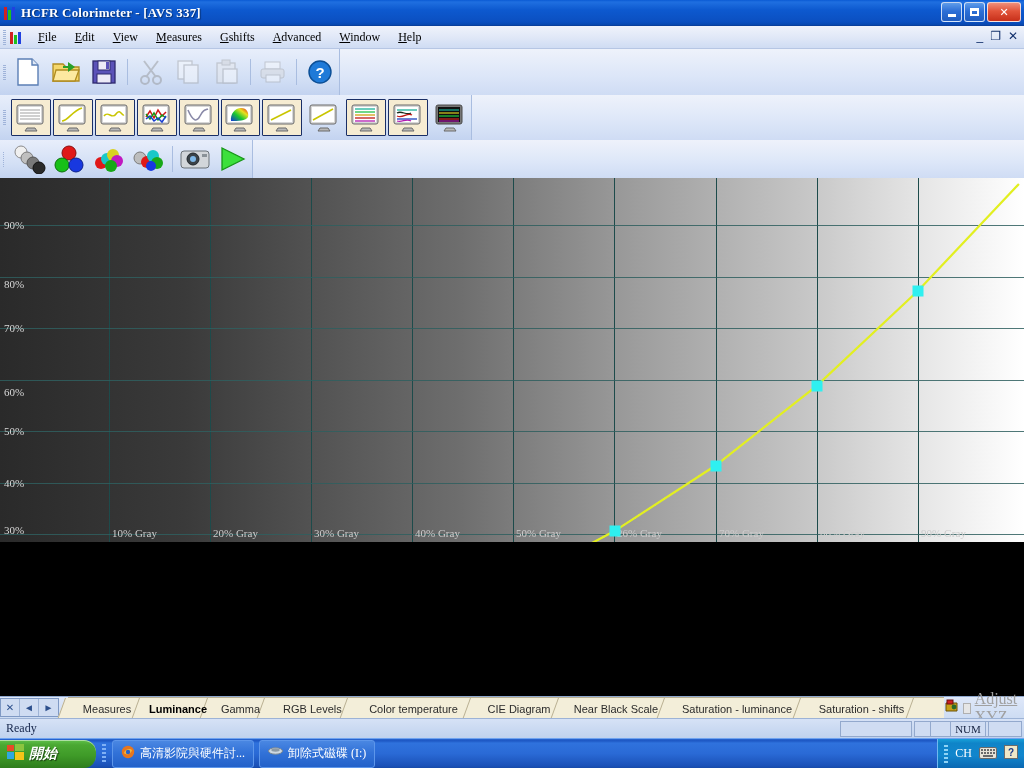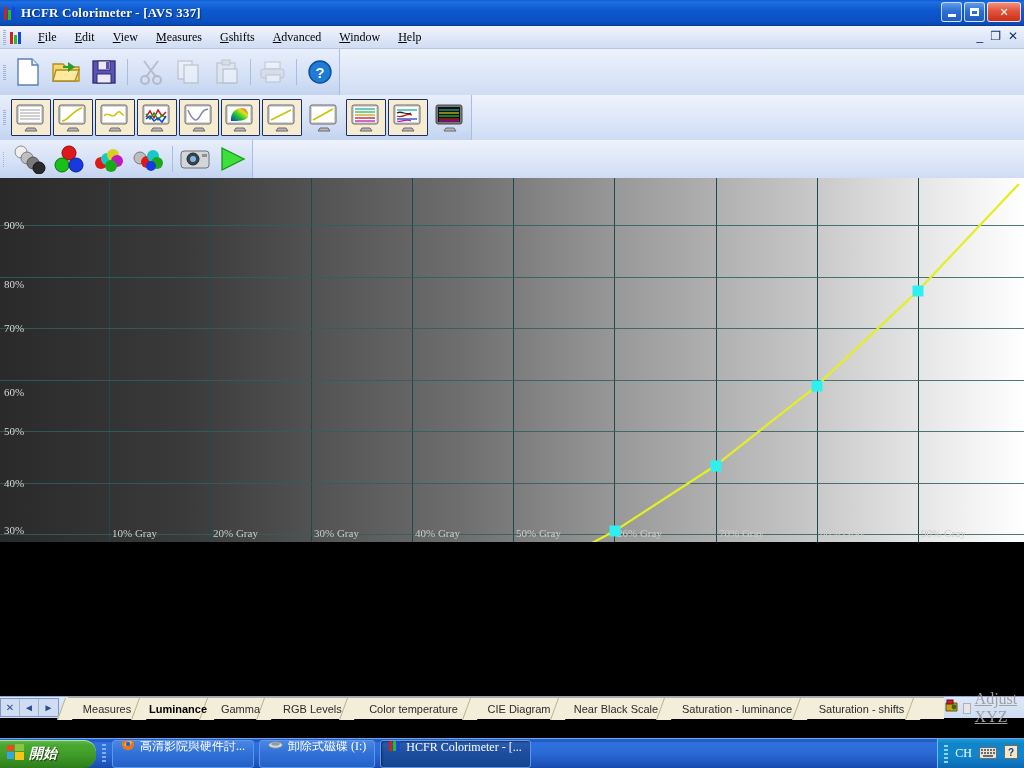--- a/index.html
+++ b/index.html
@@ -172,21 +172,21 @@
     display:flex; align-items:center; gap:5px; padding-left:7px;
     box-shadow: inset 0 1px 0 rgba(255,255,255,.5);
   }
   .startbtn .t {
     color:#fff; font-weight:bold; font-size:14px; font-style:italic;
     font-family:"Liberation Serif", serif; text-shadow:1px 1px 1px rgba(0,0,0,.55);
   }
   .qlgrip { width:4px; height:20px; margin:0 6px;
     background: repeating-linear-gradient(to bottom,#7fb0f5 0 2px, transparent 2px 4px); }
   .taskitem {
-    height:28px; display:flex; align-items:flex-end; gap:5px; padding:12px 8px;
+    height:28px; display:flex; align-items:flex-start; gap:5px; padding:4px 8px;
     background: linear-gradient(to bottom,#4a87e2 0%,#3272d8 45%,#2361c9 100%);
     border:1px solid #5d96ea; border-radius:3px; margin-right:5px;
     color:#fff; font-size:12px; font-family:"Liberation Serif",serif;
     white-space:nowrap; max-width:190px; overflow:hidden;
   }
   .taskitem.active {
     background: linear-gradient(to bottom,#2a5db0 0%,#1d4da0 45%,#16458f 100%);
     box-shadow: inset 1px 1px 2px rgba(0,0,0,.45);
   }
   .tray {
@@ -591,20 +591,28 @@
             <circle cx="10" cy="8" r="2.4" fill="#2a6a2a"></circle>
           </svg>
       </span>
       <span class="cbx dis"></span>
       <span class="lbl dis">Adjust XYZ</span>
       <span class="cbx"></span>
 
     </div>
   </div>
 
+  <div class="statusbar">
+    <span class="status-text">Ready</span>
+    <span class="status-pane" style="left:840px;width:72px"></span>
+    <span class="status-pane" style="left:914px;width:80px"></span>
+    <span class="status-pane" style="left:926px;width:38px;left:930px"></span>
+    <span class="status-pane" style="left:950px;width:36px">NUM</span>
+    <span class="status-pane" style="left:988px;width:34px"></span>
+  </div>
 
   <div class="taskbar">
     <div class="startbtn">
       <span>
         <svg width="17" height="16" viewBox="0 0 17 16">
             <rect x="0" y="1" width="7" height="6" fill="#e84a28"></rect>
             <rect x="8" y="0" width="9" height="7" fill="#8bc53f"></rect>
             <rect x="0" y="8" width="7" height="7" fill="#30a8e0"></rect>
             <rect x="8" y="8" width="9" height="8" fill="#f5c518"></rect>
           </svg>
@@ -624,30 +632,20 @@
       <span>高清影院與硬件討...</span>
     </div>
     <div class="taskitem">
       <span>
         <svg width="15" height="12" viewBox="0 0 15 12">
             <ellipse cx="7.5" cy="6" rx="7" ry="3.2" fill="#cfd8e0" stroke="#7a8792"></ellipse>
             <ellipse cx="7.5" cy="5" rx="4.2" ry="1.7" fill="#8d9aa5"></ellipse>
           </svg>
       </span>
       <span>卸除式磁碟 (I:)</span>
-    </div>
-    <div class="taskitem active">
-      <span>
-        <svg width="12" height="13" viewBox="0 0 12 13">
-            <rect x="0" y="0" width="3" height="13" fill="#d02020"></rect>
-            <rect x="4" y="3" width="3" height="10" fill="#1fc01f"></rect>
-            <rect x="8" y="0" width="3" height="13" fill="#2040e0"></rect>
-          </svg>
-      </span>
-      <span>HCFR Colorimeter - [...</span>
     </div>
 
     <div class="tray">
       <span class="traygrip"></span>
       <span class="txt">CH</span>
       <span>
         <svg width="18" height="12" viewBox="0 0 18 12">
             <rect x="0.5" y="0.5" width="17" height="11" rx="1.5" fill="#e8e4d8" stroke="#6b6b6b"></rect>
             <g fill="#6b6b6b">
               <rect x="2" y="2" width="2" height="2"></rect>

